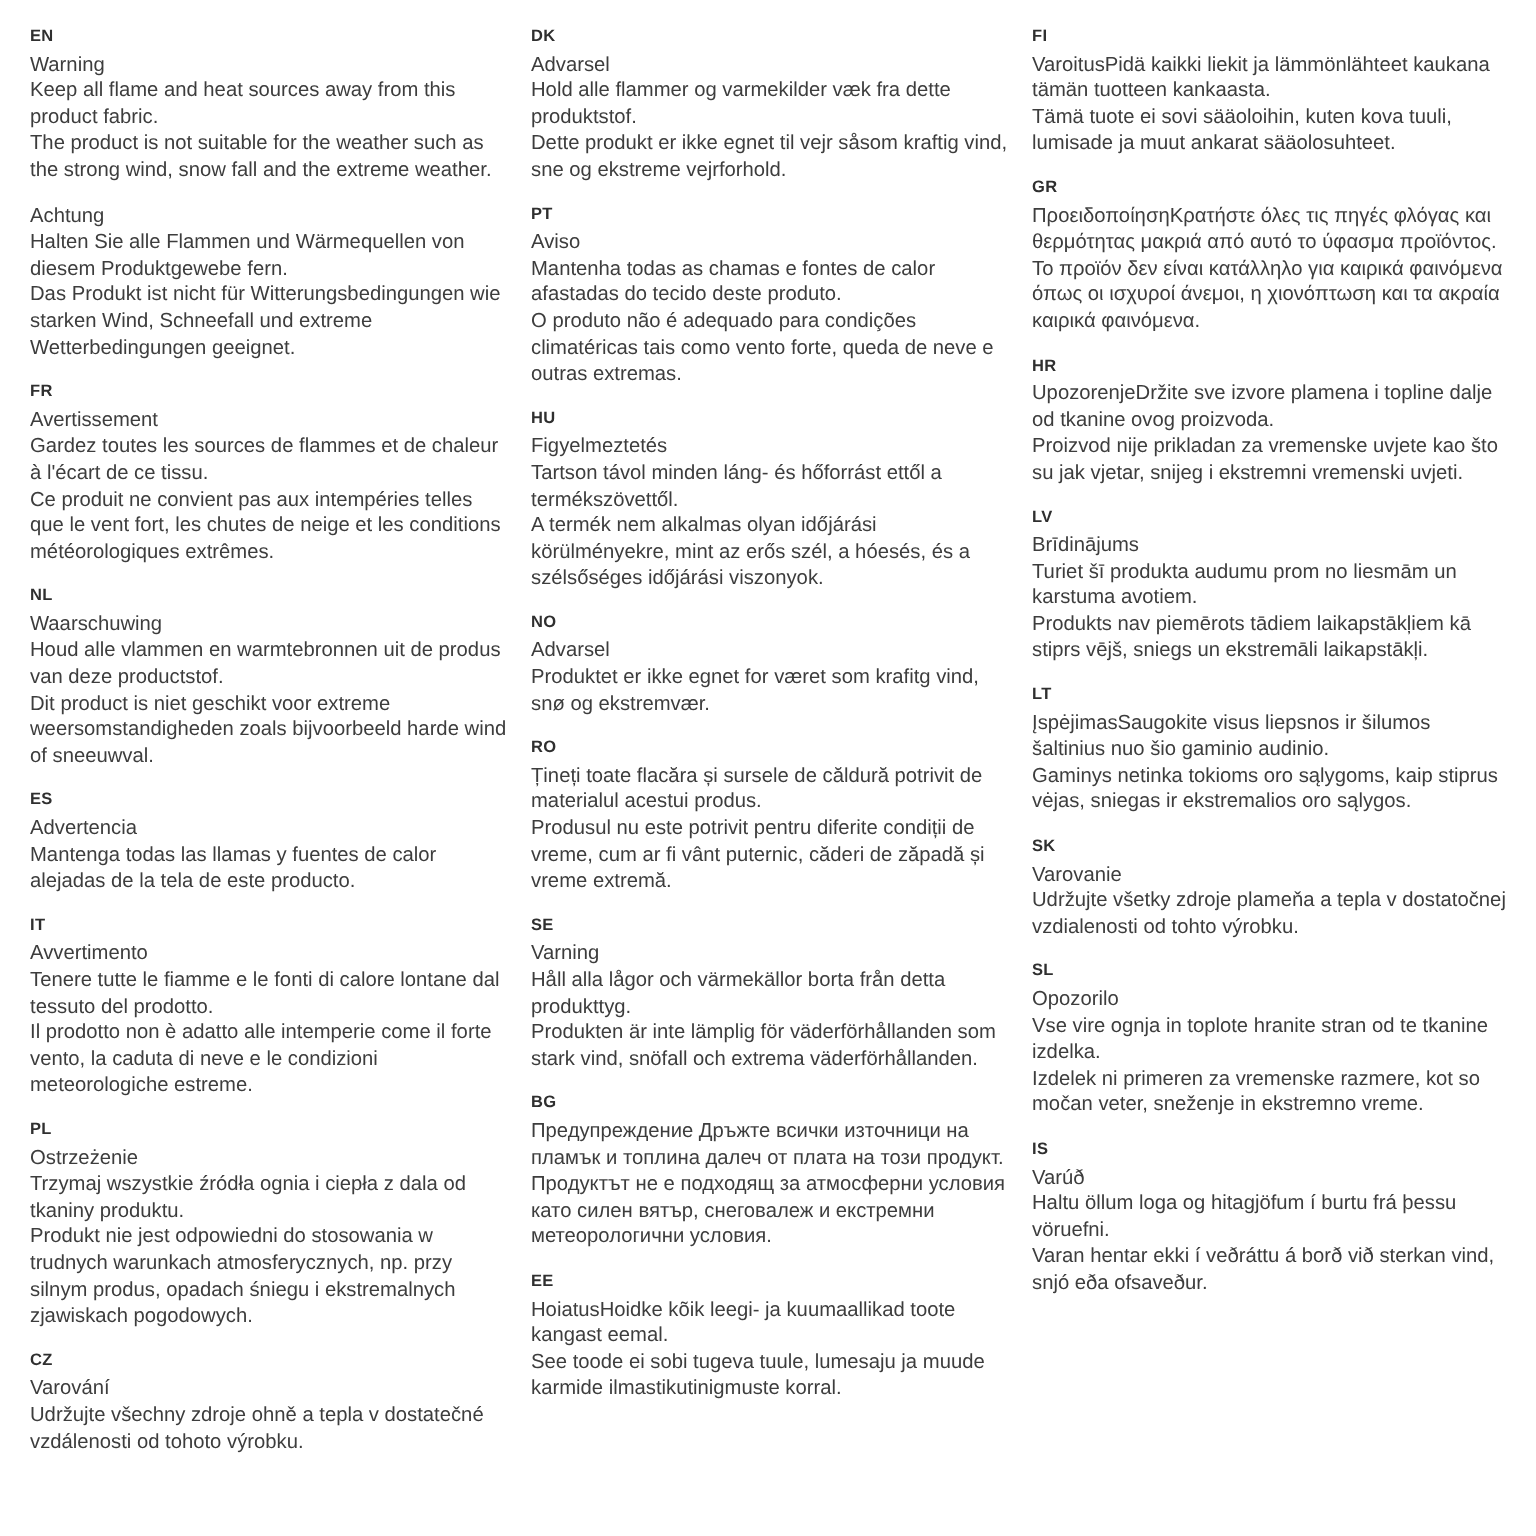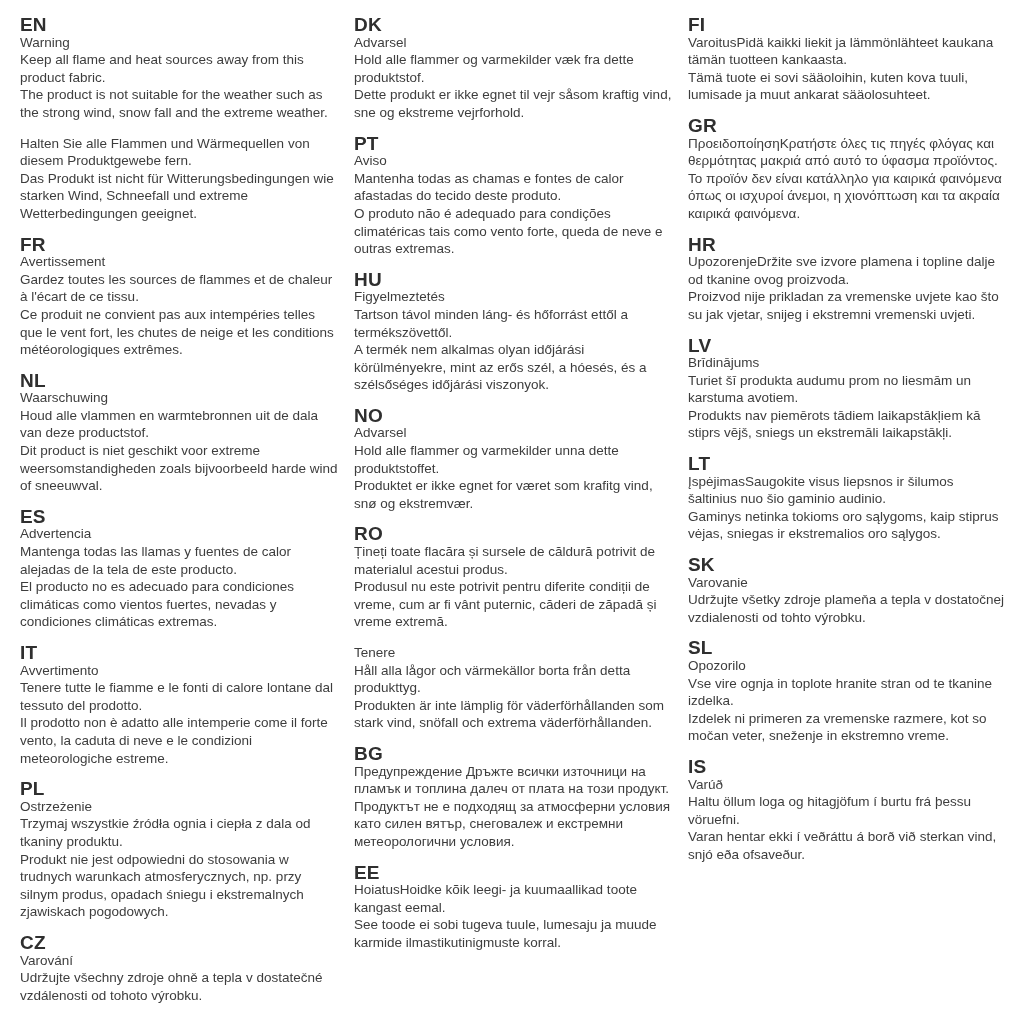--- a/index.html
+++ b/index.html
@@ -17,21 +17,21 @@
   .grid {
     display: grid;
     grid-template-columns: repeat(3, 1fr);
     column-gap: 16px;
     align-items: start;
   }
   .col { min-width: 0; }
   .lang-section { margin-bottom: 13px; }
   .code {
     font-weight: bold;
-    font-size: 19px;
+    font-size: 11px;
     line-height: 17.6px;
     color: #2f2f2f;
     letter-spacing: 0.2px;
   }
   .lang-section p {
     font-size: 13.5px;
     line-height: 17.6px;
     color: #3d3d3d;
   }
 </style>
@@ -41,40 +41,40 @@
 <div class="sheet">
   <div class="grid">
       <div class="col">
         <section class="lang-section">
           <div class="code">EN</div>
           <p>Warning</p>
           <p>Keep all flame and heat sources away from this product fabric.</p>
           <p>The product is not suitable for the weather such as the strong wind, snow fall and the extreme weather.</p>
         </section>
         <section class="lang-section">
+          <p>Achtung</p>
           <p>Halten Sie alle Flammen und Wärmequellen von diesem Produktgewebe fern.</p>
           <p>Das Produkt ist nicht für Witterungsbedingungen wie starken Wind, Schneefall und extreme Wetterbedingungen geeignet.</p>
         </section>
         <section class="lang-section">
           <div class="code">FR</div>
           <p>Avertissement</p>
           <p>Gardez toutes les sources de flammes et de chaleur à l'écart de ce tissu.</p>
           <p>Ce produit ne convient pas aux intempéries telles que le vent fort, les chutes de neige et les conditions météorologiques extrêmes.</p>
         </section>
         <section class="lang-section">
           <div class="code">NL</div>
           <p>Waarschuwing</p>
-          <p>Houd alle vlammen en warmtebronnen uit de dala van deze productstof.</p>
+          <p>Houd alle vlammen en warmtebronnen uit de produs van deze productstof.</p>
           <p>Dit product is niet geschikt voor extreme weersomstandigheden zoals bijvoorbeeld harde wind of sneeuwval.</p>
         </section>
         <section class="lang-section">
           <div class="code">ES</div>
           <p>Advertencia</p>
           <p>Mantenga todas las llamas y fuentes de calor alejadas de la tela de este producto.</p>
-          <p>El producto no es adecuado para condiciones climáticas como vientos fuertes, nevadas y condiciones climáticas extremas.</p>
         </section>
         <section class="lang-section">
           <div class="code">IT</div>
           <p>Avvertimento</p>
           <p>Tenere tutte le fiamme e le fonti di calore lontane dal tessuto del prodotto.</p>
           <p>Il prodotto non è adatto alle intemperie come il forte vento, la caduta di neve e le condizioni meteorologiche estreme.</p>
         </section>
         <section class="lang-section">
           <div class="code">PL</div>
           <p>Ostrzeżenie</p>
@@ -102,30 +102,30 @@
         </section>
         <section class="lang-section">
           <div class="code">HU</div>
           <p>Figyelmeztetés</p>
           <p>Tartson távol minden láng- és hőforrást ettől a termékszövettől.</p>
           <p>A termék nem alkalmas olyan időjárási körülményekre, mint az erős szél, a hóesés, és a szélsőséges időjárási viszonyok.</p>
         </section>
         <section class="lang-section">
           <div class="code">NO</div>
           <p>Advarsel</p>
-          <p>Hold alle flammer og varmekilder unna dette produktstoffet.</p>
           <p>Produktet er ikke egnet for været som krafitg vind, snø og ekstremvær.</p>
         </section>
         <section class="lang-section">
           <div class="code">RO</div>
           <p>Țineți toate flacăra și sursele de căldură potrivit de materialul acestui produs.</p>
           <p>Produsul nu este potrivit pentru diferite condiții de vreme, cum ar fi vânt puternic, căderi de zăpadă și vreme extremă.</p>
         </section>
         <section class="lang-section">
-          <p>Tenere</p>
+          <div class="code">SE</div>
+          <p>Varning</p>
           <p>Håll alla lågor och värmekällor borta från detta produkttyg.</p>
           <p>Produkten är inte lämplig för väderförhållanden som stark vind, snöfall och extrema väderförhållanden.</p>
         </section>
         <section class="lang-section">
           <div class="code">BG</div>
           <p>Предупреждение Дръжте всички източници на пламък и топлина далеч от плата на този продукт.</p>
           <p>Продуктът не е подходящ за атмосферни условия като силен вятър, снеговалеж и екстремни метеорологични условия.</p>
         </section>
         <section class="lang-section">
           <div class="code">EE</div>

